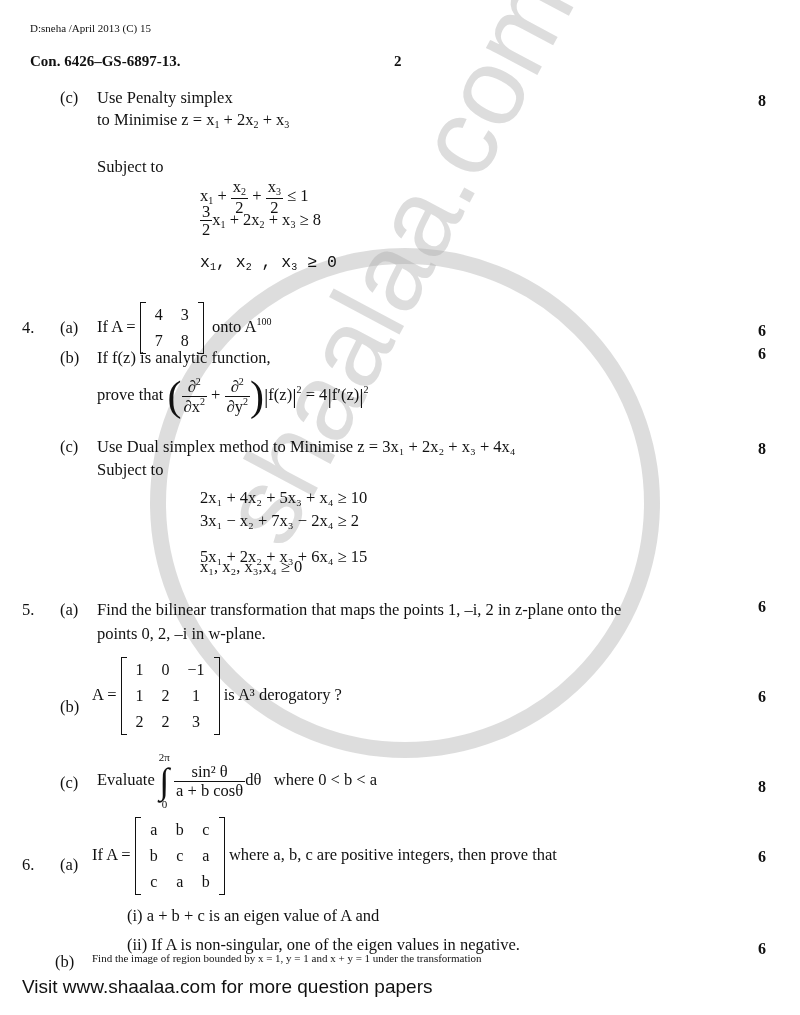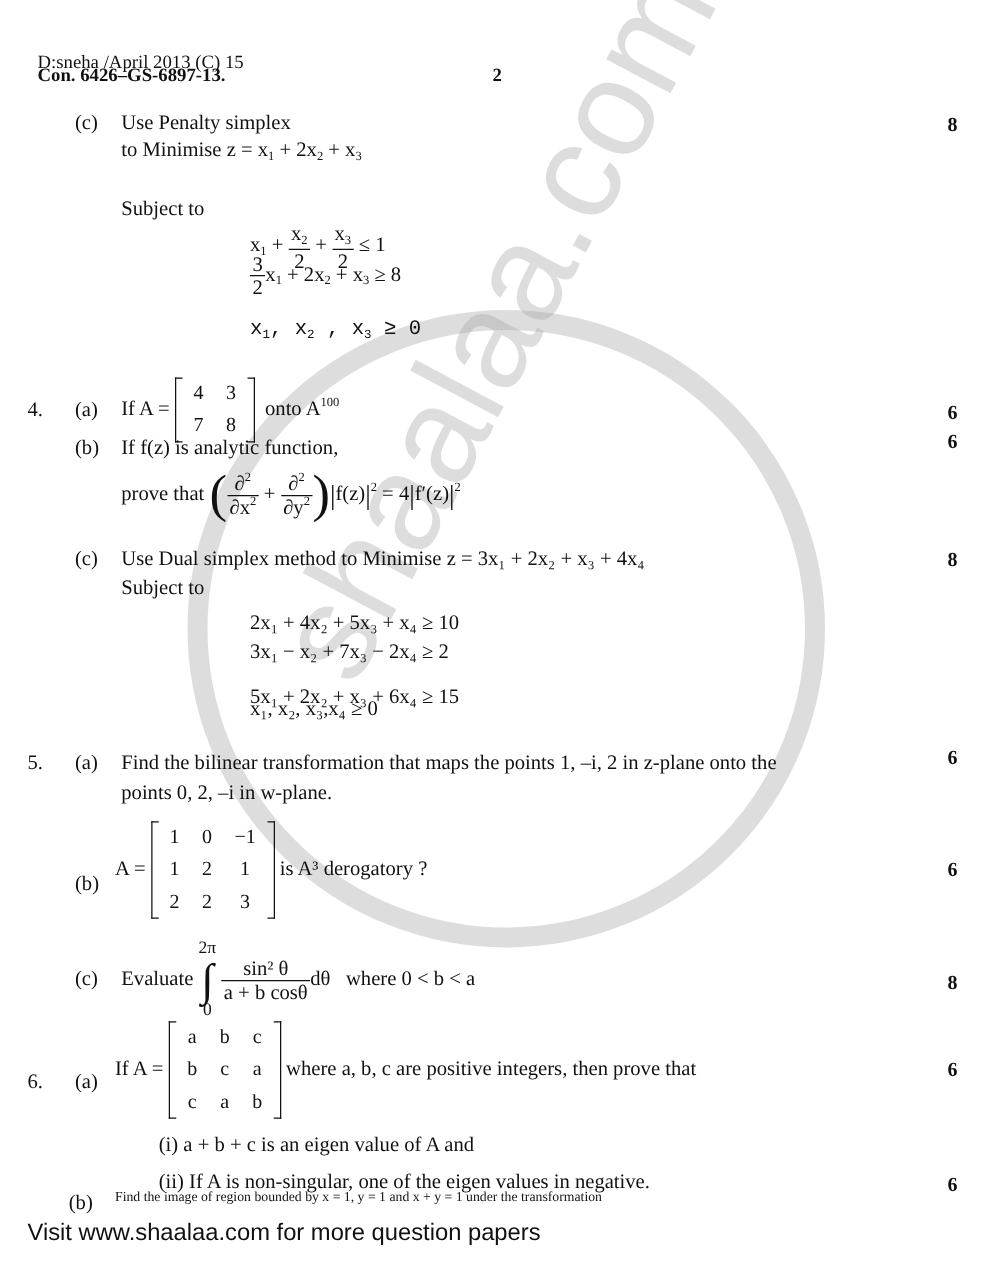--- a/index.html
+++ b/index.html
@@ -1,39 +1,39 @@
 <!DOCTYPE html>
 <html><head>
 <meta charset="utf-8">
 <style>
   html, body { margin:0; padding:0; background:#fff; }
   body { width:800px; height:1015px; position:relative; overflow:hidden;
          font-family:"Liberation Serif", "DejaVu Serif", serif; color:#111; }
   .abs { position:absolute; white-space:nowrap; }
-  .meta { font-size:15px;margin-top:20px; }
+  .meta { font-size:11px; }
   .code { font-size:15px; font-weight:bold; }
   .t { font-size:16.5px; }
   .marks { font-size:16px; font-weight:bold; }
   sub { font-size:10px; vertical-align:-3px; }
   sup { font-size:10px; vertical-align:7px; }
   .frac { display:inline-block; vertical-align:middle; text-align:center; line-height:1.05; }
   .frac .n { display:block; border-bottom:1px solid #111; padding:0 2px; }
   .frac .d { display:block; padding:0 2px; }
   .mat { display:inline-block; vertical-align:middle; position:relative; padding:0 6px; }
   .mat::before, .mat::after { content:""; position:absolute; top:0; bottom:0; width:5px;
         border-top:1.4px solid #111; border-bottom:1.4px solid #111; }
   .mat::before { left:0; border-left:1.4px solid #111; }
   .mat::after { right:0; border-right:1.4px solid #111; }
   .mat table { border-collapse:collapse; }
   .mat td { padding:1px 9px; text-align:center; font-size:16px; line-height:24px; }
   .paren { font-size:42px; vertical-align:middle; font-weight:200; }
   .bar { font-size:22px; vertical-align:middle; }
   .integral { display:inline-block; vertical-align:middle; text-align:center; line-height:1; }
   .integral .sym { font-size:36px; display:block; }
-  .integral .lim { font-size:14px; display:block; }
+  .integral .lim { font-size:11px; display:block; }
   .watermark { position:absolute; left:150px; top:248px; width:510px; height:510px;
         border:16px solid rgba(180,180,180,0.45); border-radius:50%; box-sizing:border-box; pointer-events:none; }
   .wm-text { position:absolute; left:250px; top:470px; font-family:"Liberation Sans", sans-serif;
         font-size:110px; color:rgba(170,170,170,0.4); transform:rotate(-62deg); transform-origin:left center;
         white-space:nowrap; pointer-events:none; }
   .footer { font-family:"Liberation Sans", "DejaVu Sans", sans-serif; font-size:19px; }
 </style>
 </head>
 <body>
 

